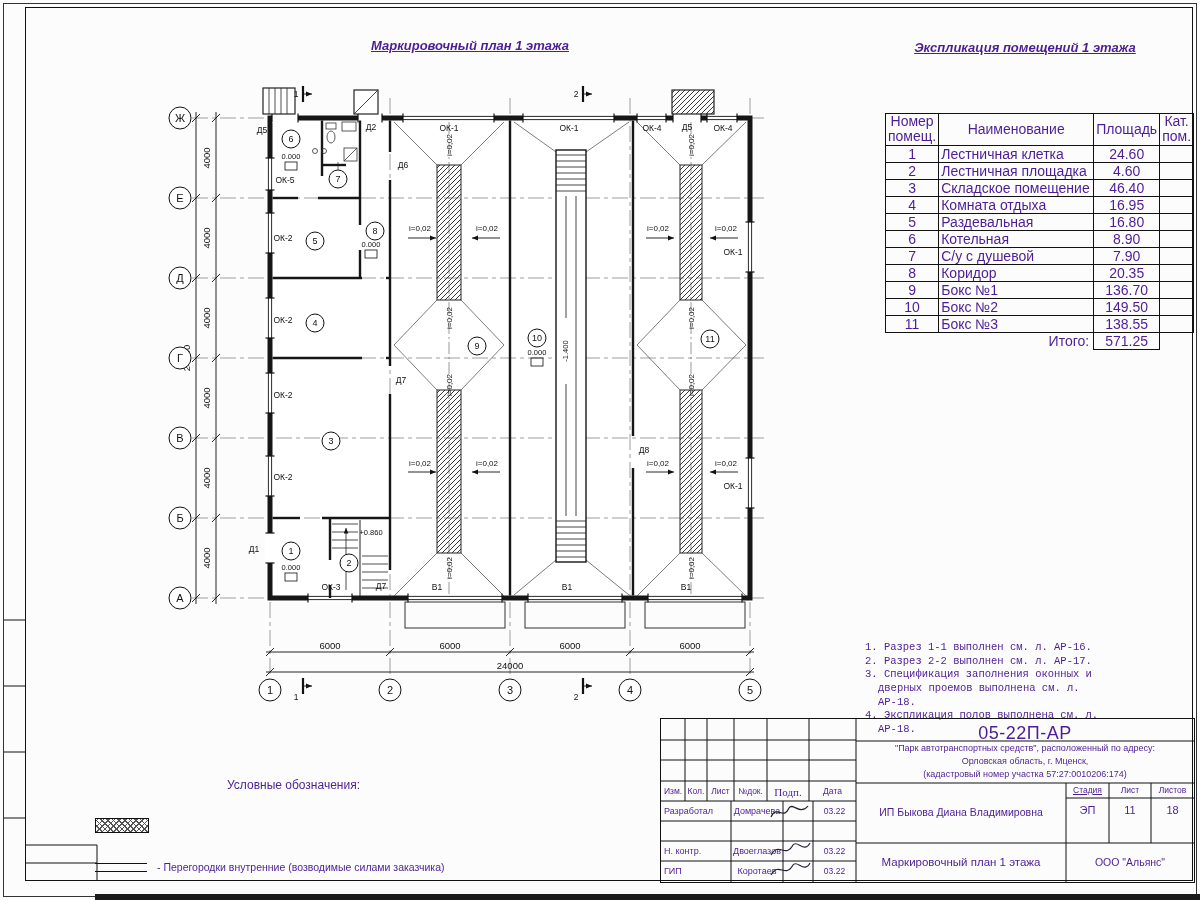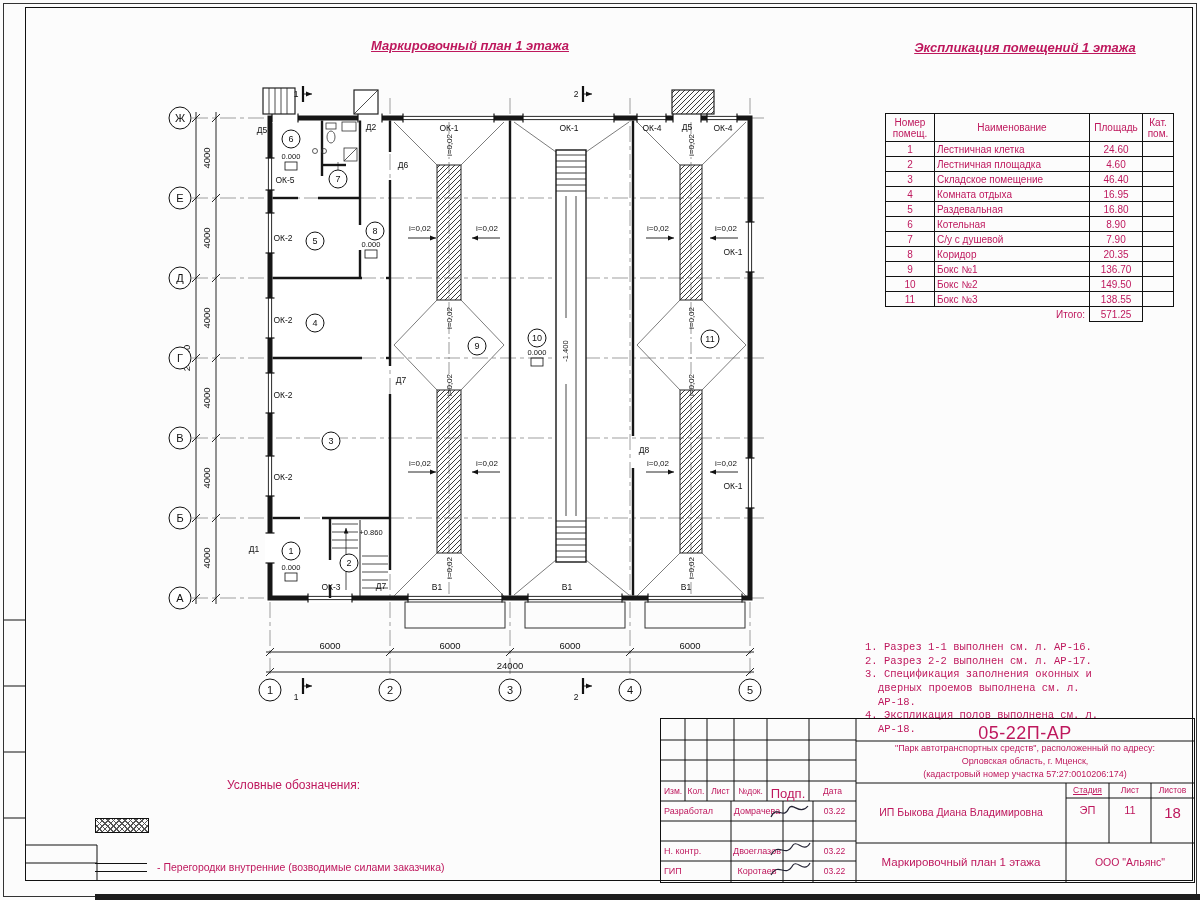--- a/index.html
+++ b/index.html
@@ -1,22 +1,22 @@
 <!DOCTYPE html>
 <html><head>
 <meta charset="utf-8">
 <style>
   html,body{margin:0;padding:0;background:#9a9a9a;}
-  .sheet{position:relative;width:1200px;height:900px;background:#fcfcfc;font-family:"Liberation Sans",sans-serif;color:#be185d;overflow:hidden;}
+  .sheet{position:relative;width:1200px;height:900px;background:#fcfcfc;font-family:"Liberation Sans",sans-serif;color:#4c1d95;overflow:hidden;}
   .frame-outer{position:absolute;left:3px;top:3px;right:3px;bottom:3px;border:1px solid #333;}
   .frame-inner{position:absolute;left:25px;top:7px;right:7px;bottom:19px;border:1.5px solid #111;}
   .plan-title{position:absolute;left:290px;top:38px;width:360px;text-align:center;font-size:13px;font-style:italic;font-weight:bold;text-decoration:underline;}
   .expl-title{position:absolute;left:880px;top:40px;width:290px;text-align:center;font-size:13px;font-style:italic;font-weight:bold;text-decoration:underline;}
   
-  table.expl{position:absolute;left:885px;top:113px;border-collapse:collapse;font-size:10px;table-layout:fixed;padding-left:8px;}
+  table.expl{position:absolute;left:885px;top:113px;border-collapse:collapse;font-size:14px;table-layout:fixed;padding-left:8px;}
   table.expl th,table.expl td{border:1px solid #111;padding:0 2px;height:14px;font-weight:normal;overflow:hidden;}
   table.expl th{text-align:center;height:27px;line-height:1.1;}
   th.c-num{width:44px}th.c-name{width:150px}th.c-area{width:48px}th.c-cat{width:26px}
   td.num,td.ar{text-align:center}
   td.nm{text-align:left;padding-left:3px}
   tr.total td{border:none;}
   tr.total td.val{border:1px solid #111;text-align:center;margin-top:42px;}
   tr.total td.tl{text-align:right;padding-right:4px;}
   
   .notes{position:absolute;left:865px;top:641px;width:258px;font-size:10.5px;line-height:1.3;}
@@ -625,38 +625,38 @@
       </g>
     </svg>
     <div class="tbx" style="left:195px;top:3px;width:338px;font-size:18px;font-weight:normal;letter-spacing:.5px;">05-22П-АР</div>
     <div class="tbx" style="left:197px;top:24px;width:334px;">"Парк автотранспортных средств",  расположенный по адресу:</div>
     <div class="tbx" style="left:197px;top:37px;width:334px;">Орловская область, г. Мценск,</div>
     <div class="tbx" style="left:197px;top:50px;width:334px;">(кадастровый номер участка 57:27:0010206:174)</div>
     <div class="tbx" style="left:0;top:67px;width:24px;font-size:8.5px;">Изм.</div>
     <div class="tbx" style="left:24px;top:67px;width:22px;font-size:8.5px;">Кол.</div>
     <div class="tbx" style="left:46px;top:67px;width:27px;font-size:8.5px;">Лист</div>
     <div class="tbx" style="left:73px;top:67px;width:33px;font-size:8.5px;">№док.</div>
-    <div class="tbx" style="left:106px;top:67px;width:42px;font-size:13px;">Подп.</div>
+    <div class="tbx" style="left:106px;top:67px;width:42px;font-size:11px;font-family:Liberation Serif, serif;">Подп.</div>
     <div class="tbx" style="left:148px;top:67px;width:47px;font-size:8.5px;">Дата</div>
     <div class="tbx" style="left:3px;top:87px;width:66px;text-align:left;">Разработал</div>
     <div class="tbx" style="left:70px;top:87px;width:52px;">Домрачева</div>
     <div class="tbx" style="left:152px;top:87px;width:43px;font-size:8.5px;">03.22</div>
     <div class="tbx" style="left:3px;top:127px;width:66px;text-align:left;">Н. контр.</div>
     <div class="tbx" style="left:70px;top:127px;width:52px;">Двоеглазов</div>
     <div class="tbx" style="left:152px;top:127px;width:43px;font-size:8.5px;">03.22</div>
     <div class="tbx" style="left:3px;top:147px;width:66px;text-align:left;">ГИП</div>
     <div class="tbx" style="left:70px;top:147px;width:52px;">Коротаев</div>
     <div class="tbx" style="left:152px;top:147px;width:43px;font-size:8.5px;">03.22</div>
     <div class="tbx flexc" style="left:195px;top:64px;width:210px;height:60px;font-size:10.5px;">ИП Быкова Диана Владимировна</div>
     <div class="tbx" style="left:405px;top:66px;width:43px;font-size:8.5px;text-decoration:underline;">Стадия</div>
     <div class="tbx" style="left:448px;top:66px;width:42px;font-size:8.5px;">Лист</div>
     <div class="tbx" style="left:490px;top:66px;width:43px;font-size:8.5px;">Листов</div>
     <div class="tbx" style="left:405px;top:85px;width:43px;font-size:11px;">ЭП</div>
     <div class="tbx" style="left:448px;top:85px;width:42px;font-size:11px;">11</div>
-    <div class="tbx" style="left:490px;top:85px;width:43px;font-size:15px;">18</div>
+    <div class="tbx" style="left:490px;top:85px;width:43px;font-size:11px;">18</div>
     <div class="tbx flexc" style="left:195px;top:124px;width:210px;height:39px;font-size:11.5px;">Маркировочный план 1 этажа</div>
     <div class="tbx flexc" style="left:405px;top:124px;width:128px;height:39px;font-size:10.5px;">ООО "Альянс"</div>
     <svg style="position:absolute;left:106px;top:82px;" width="46" height="81">
       <g fill="none" stroke="#223" stroke-width="1.2">
         <path d="M4,16 C10,3 16,20 22,7 C26,1 33,15 41,5"></path>
         <path d="M4,54 C12,40 18,58 26,44 C30,38 37,53 43,42"></path>
         <path d="M4,74 C12,60 18,78 26,64 C30,58 37,73 43,62"></path>
       </g>
     </svg>
   </div>

